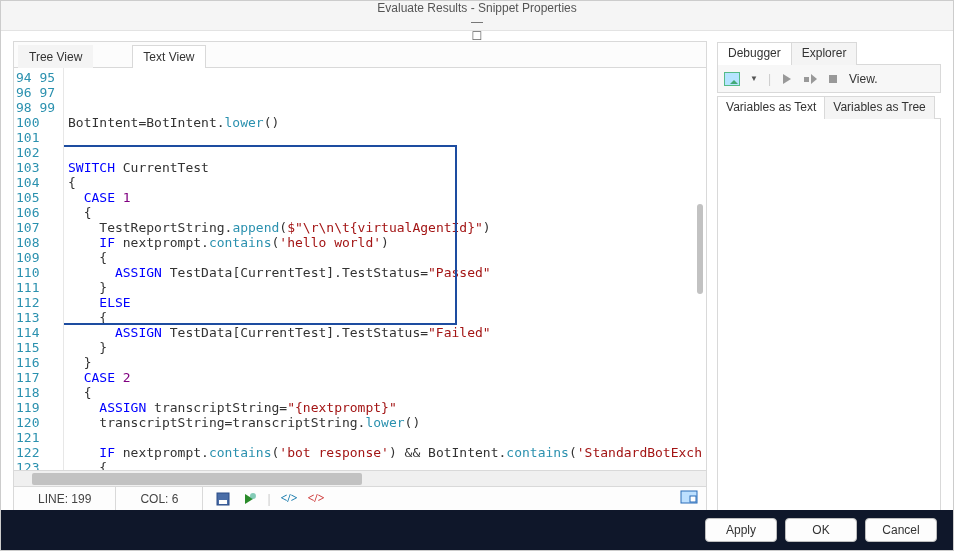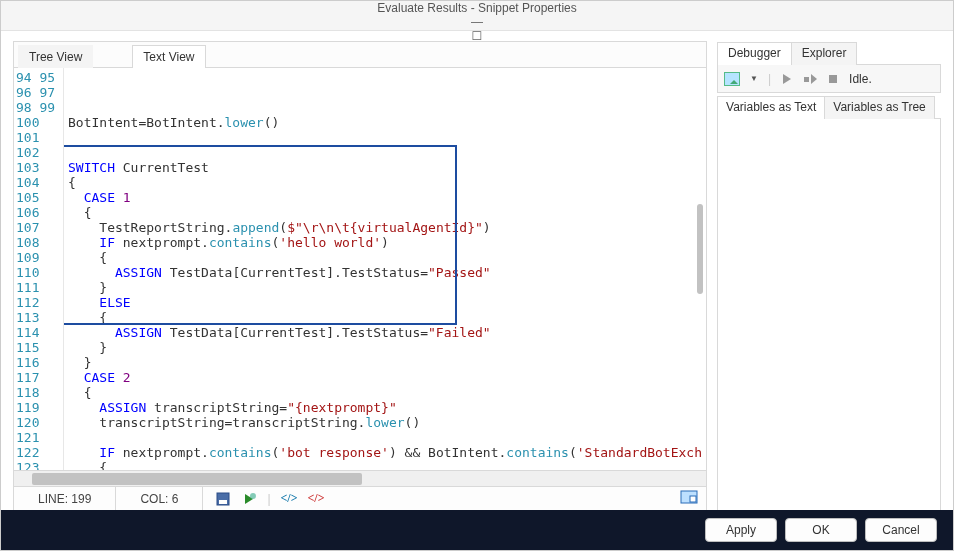--- a/index.html
+++ b/index.html
@@ -359,21 +359,21 @@
           <svg width="14" height="12">
             <rect x="1" y="4" width="5" height="5" fill="#999"></rect>
             <polygon points="8,1 14,6 8,11" fill="#999"></polygon>
           </svg>
         </span>
       <span class="ico">
           <svg width="12" height="12">
             <rect x="2" y="2" width="8" height="8" fill="#999"></rect>
           </svg>
         </span>
-      <span style="color:#333;">Idle.</span>
+      <span style="color:#333;">View.</span>
     </div>
     <div class="vartabs">
       <div class="vtab active">Variables as Text</div>
       <div class="vtab">Variables as Tree</div>
     </div>
     <div class="varbox"></div>
   </div>
 </div>
 
 <div class="footer">

